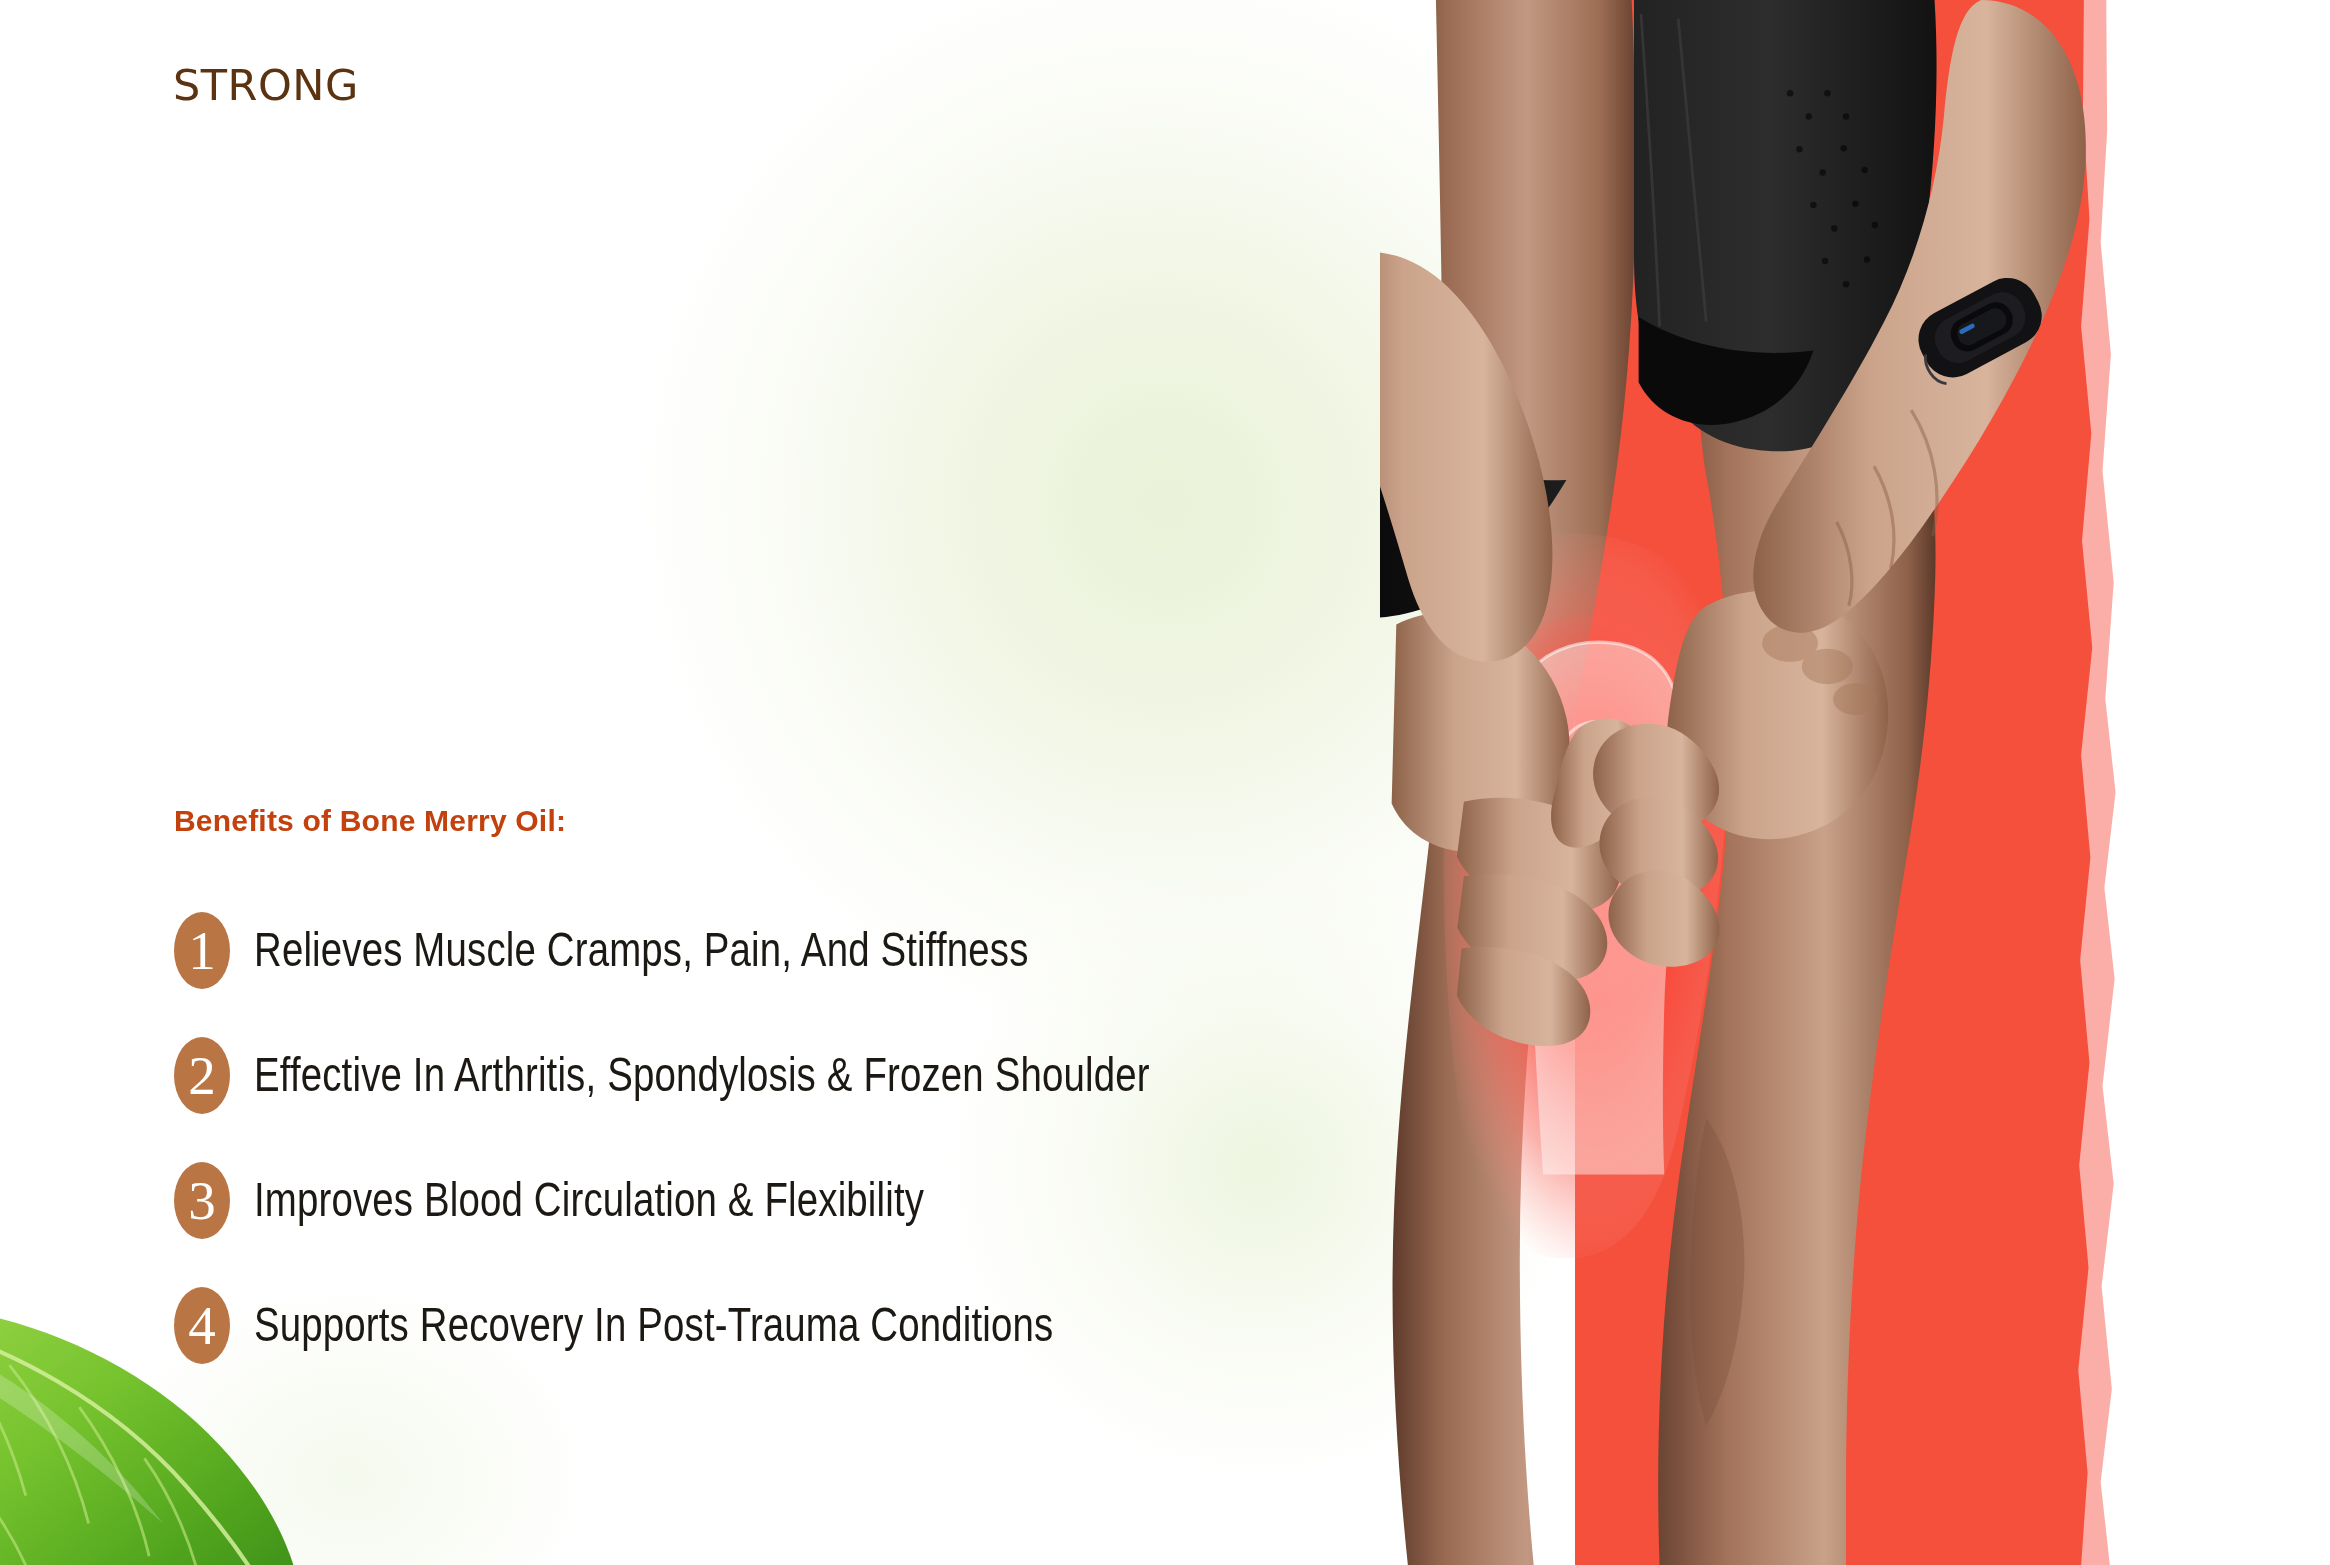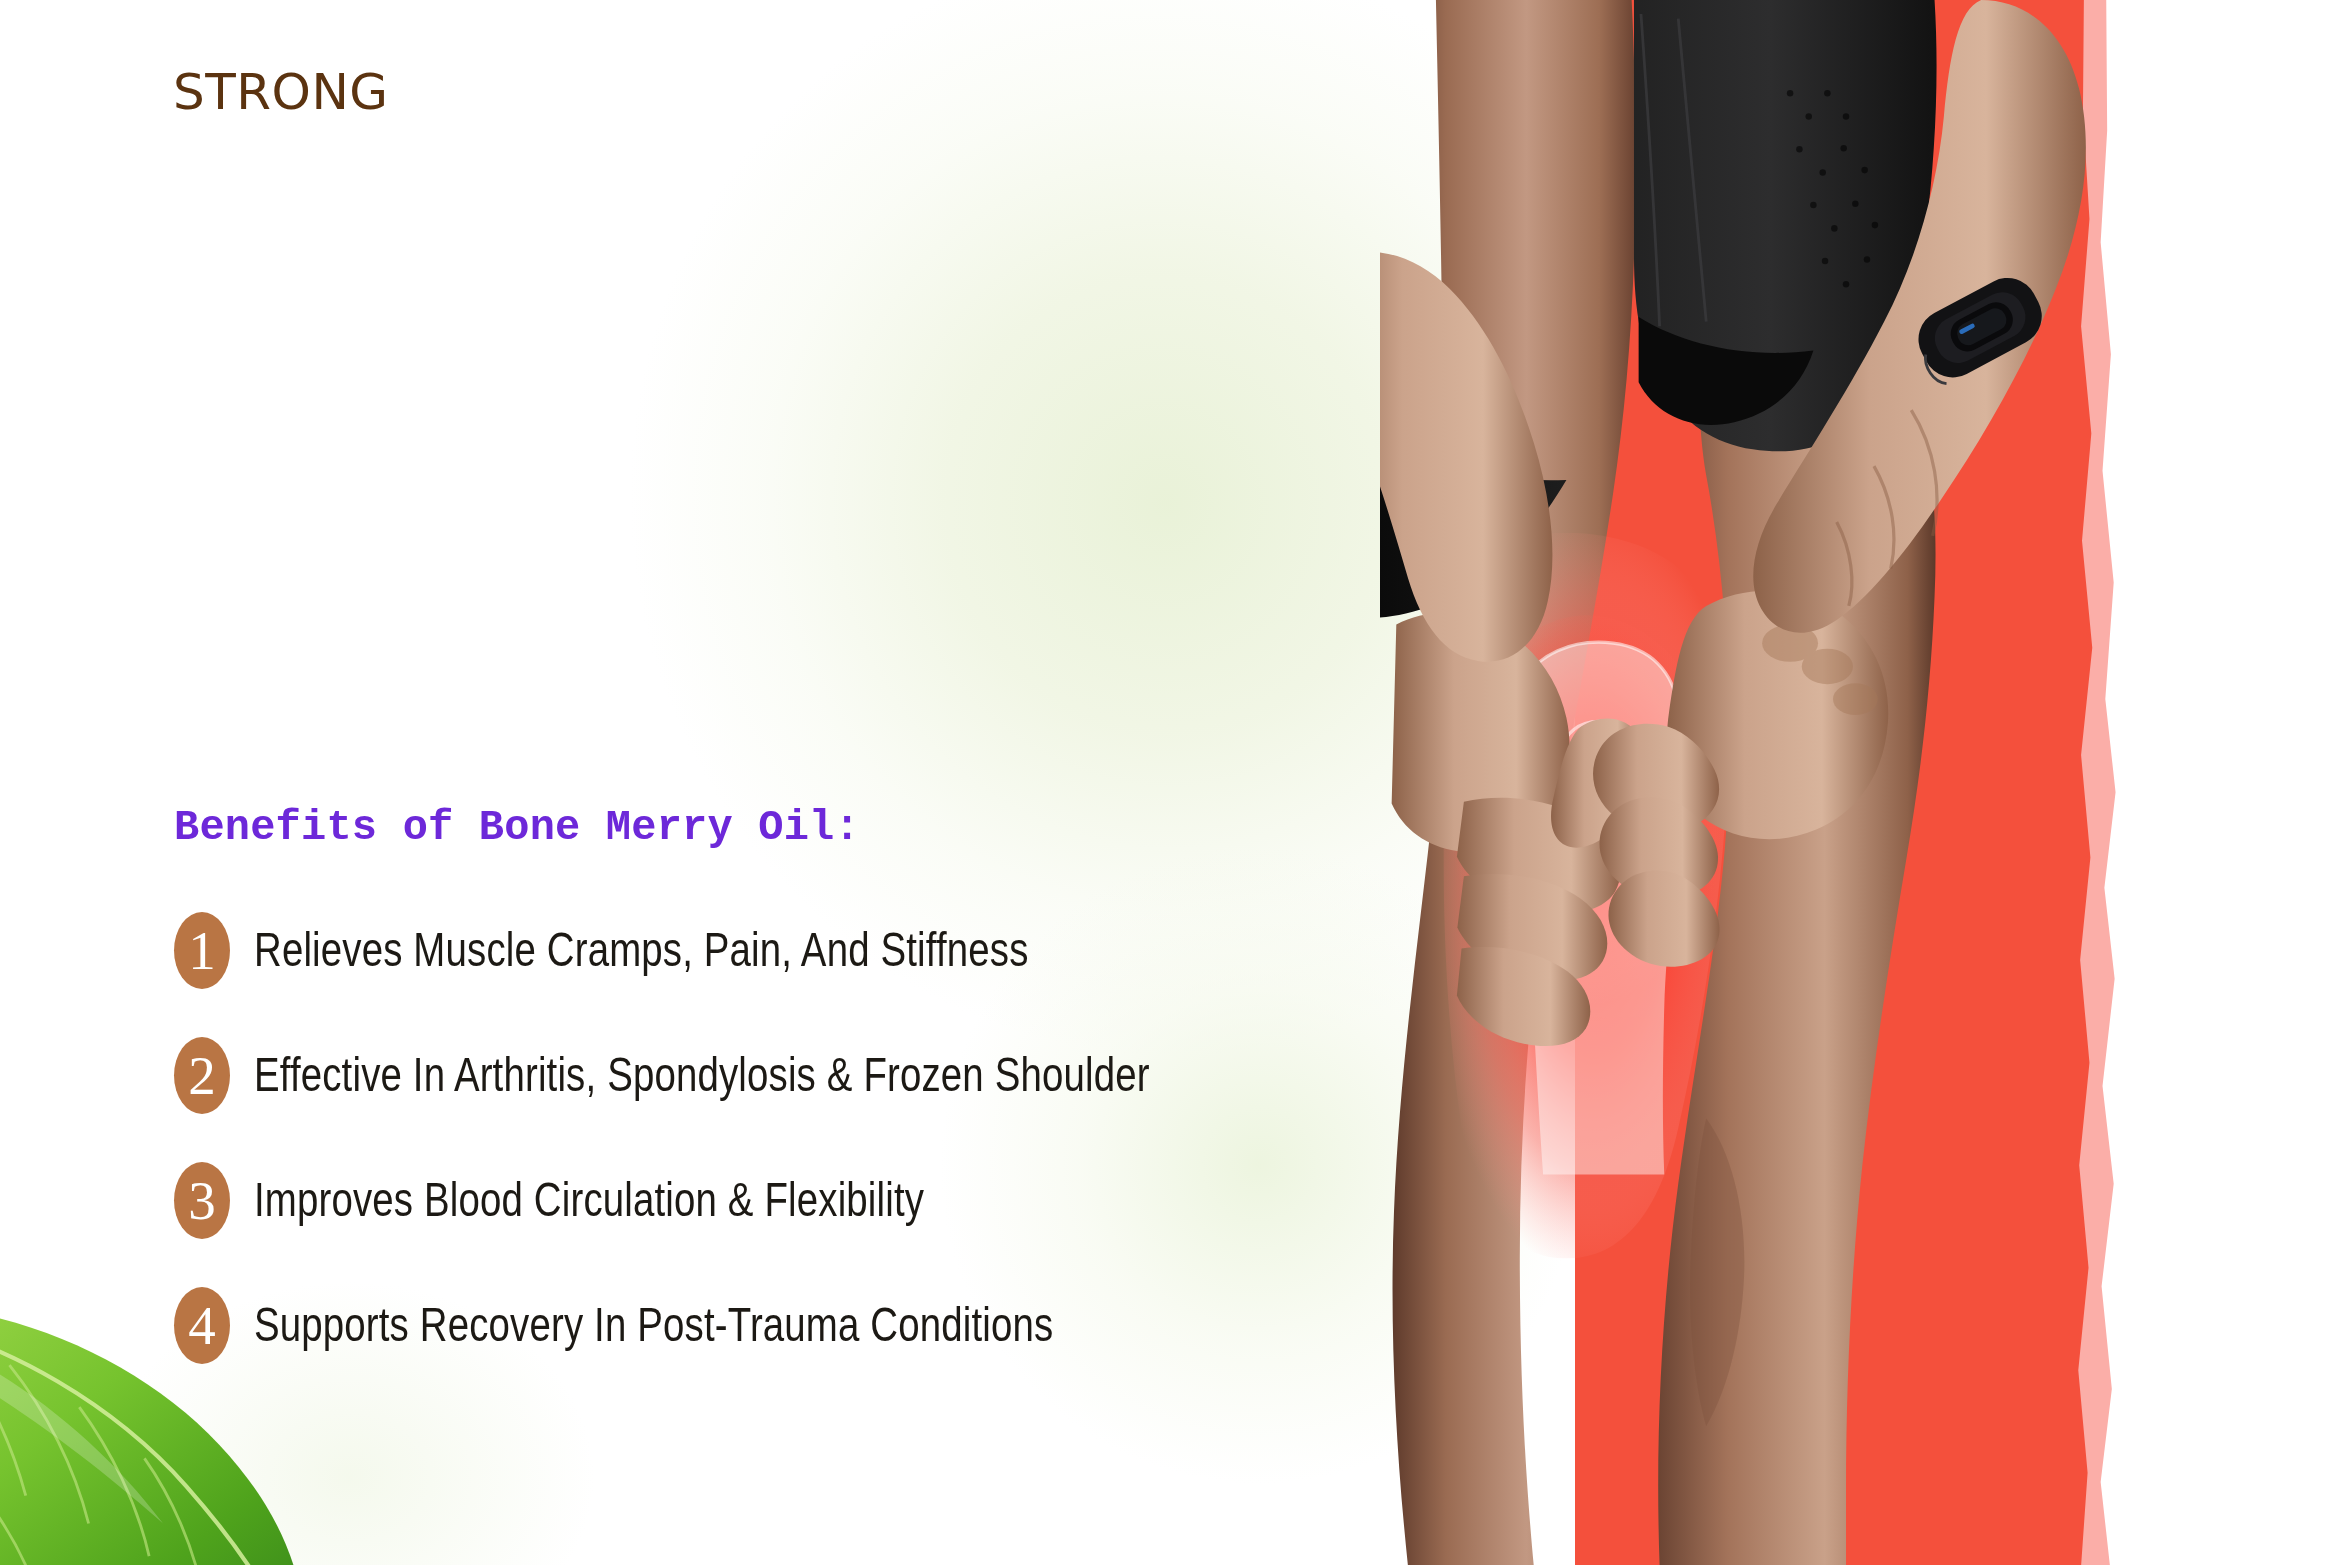--- a/index.html
+++ b/index.html
@@ -56,36 +56,36 @@
   
   .leaf{ position:absolute; }
   .leaf-bl{ left:-79px; top:1286px; width:419px; height:354px; }
 
   
   .headline{
     position:absolute; left:173px; top:47px;
     width:1025px;
     color:#5B3310;
     font-family:"DejaVu Sans", sans-serif;
-    font-size:72px;
+    font-size:62px;
     font-weight:400;
     line-height:1.04;
     letter-spacing:0.5px;
     text-transform:lowercase;
     font-variant:small-caps;
   }
   .headline span{ display:block; white-space:nowrap; }
 
   
   .benefits-heading{
     position:absolute; left:174px; top:804px;
-    color:#6d28d9;
-    font-family:Liberation Mono, monospace;
+    color:#c2410c;
+    font-family:Liberation Sans, sans-serif;
     font-weight:bold;
-    font-size:42px;
+    font-size:30px;
     letter-spacing:0.2px;
     white-space:nowrap;
   }
 
   
   .benefits-list{
     position:absolute; left:174px; top:888px;
     width:1398px;
   }
   .benefit-row{

